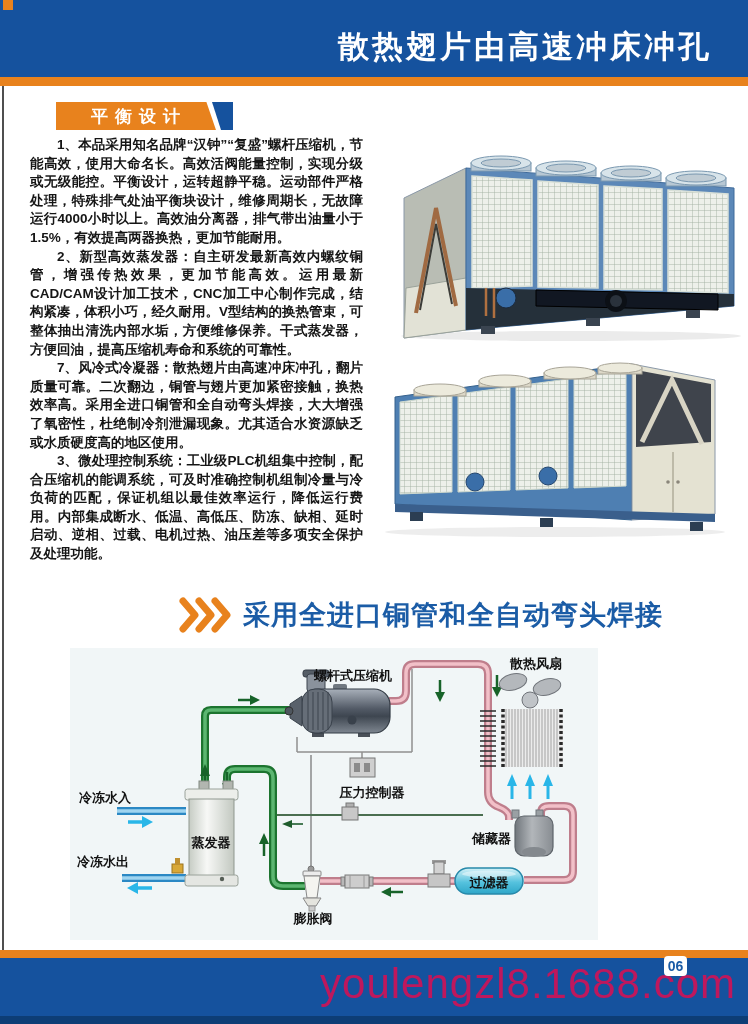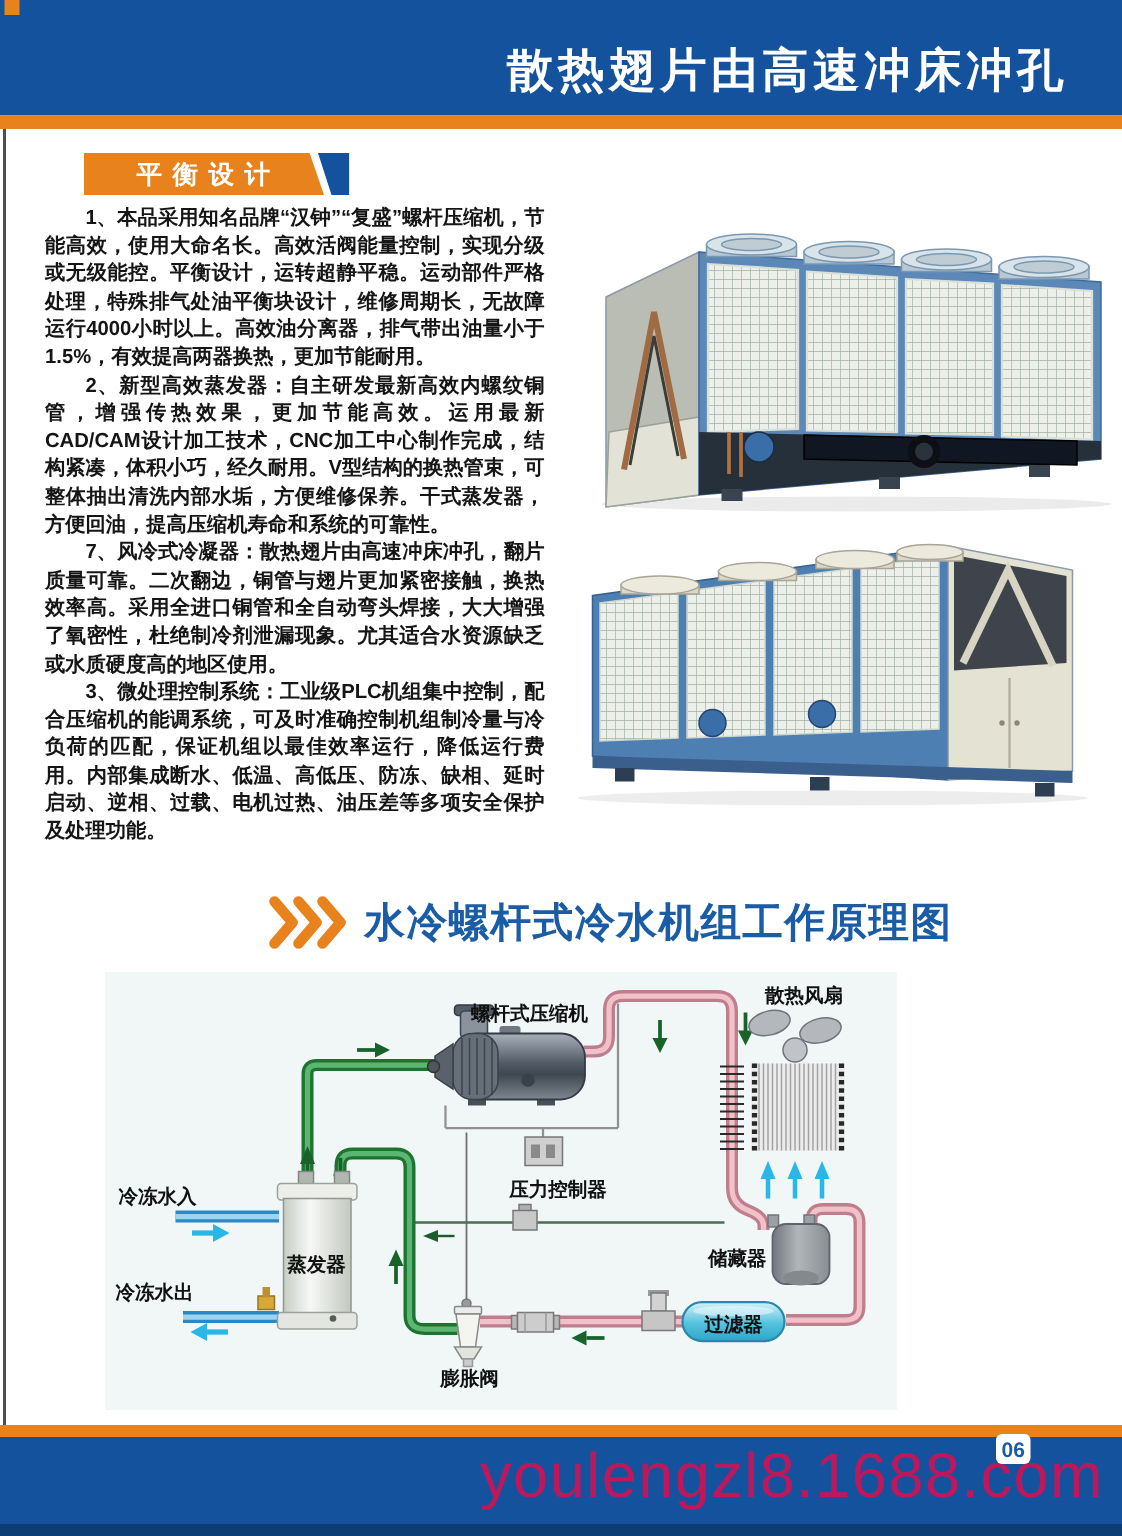--- a/index.html
+++ b/index.html
@@ -140,21 +140,21 @@
     </g>
   </svg>
 
   <svg class="chevrons" width="54" height="38" viewBox="0 0 54 38">
     <g fill="none" stroke="#e8821d" stroke-width="7" stroke-linecap="round" stroke-linejoin="round">
       <path d="M4,4 L16,18 L4,32"></path>
       <path d="M20,4 L32,18 L20,32"></path>
       <path d="M36,4 L48,18 L36,32"></path>
     </g>
   </svg>
-  <div class="principle-title">水冷螺杆式冷水机组工作原理图</div>
+  <div class="principle-title">采用全进口铜管和全自动弯头焊接</div>
 
   <svg class="diagram" width="748" height="330" viewBox="0 640 748 330">
     <defs>
       <linearGradient id="gEvap" x1="0" y1="0" x2="1" y2="0">
         <stop offset="0" stop-color="#c6ccc4"></stop>
           <stop offset="0.4" stop-color="#f7f8f6"></stop>
           <stop offset="1" stop-color="#c2c8c0"></stop>
       </linearGradient>
       <linearGradient id="gComp" x1="0" y1="0" x2="0" y2="1">
         <stop offset="0" stop-color="#a8b0ba"></stop>

